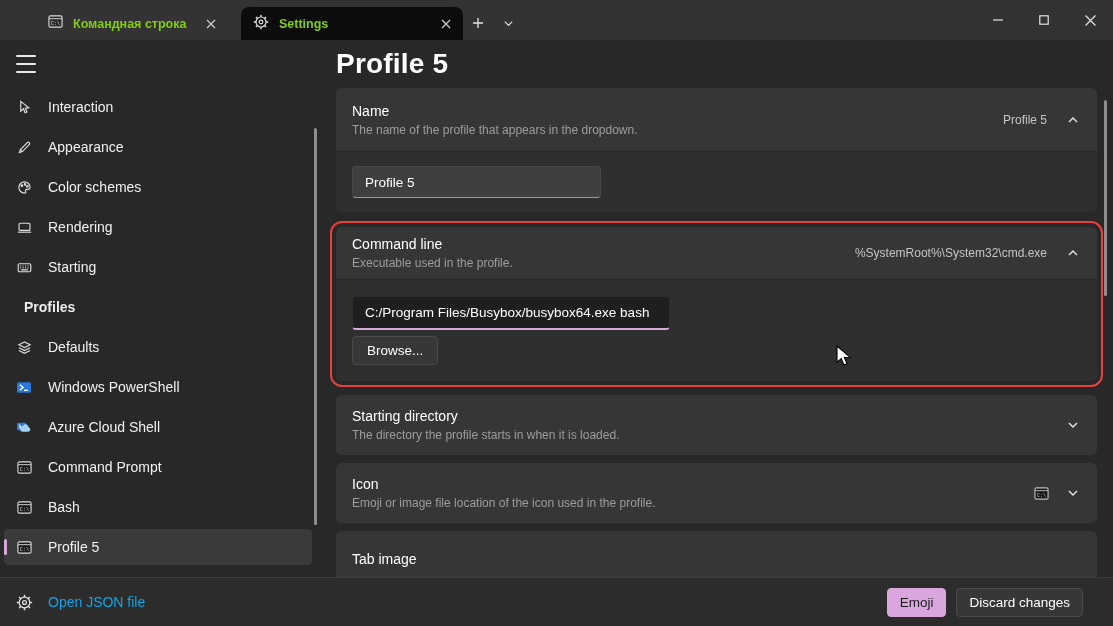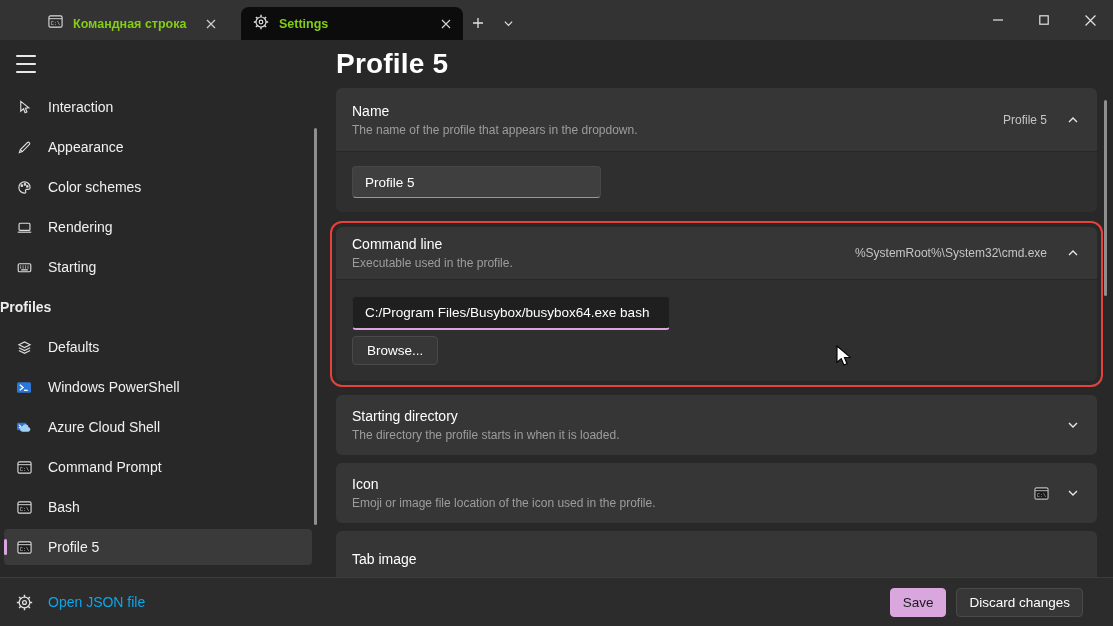--- a/index.html
+++ b/index.html
@@ -20,21 +20,21 @@
   .win-btn { width:46px; height:40px; display:flex; align-items:center; justify-content:center; }
   
   .app { display:flex; height:537px; }
   .sidebar { width:330px; position:relative; flex:none; }
   .hamburger { margin:15px 0 14px 16px; width:20px; height:18px; display:flex; flex-direction:column; justify-content:space-between; cursor:pointer; }
   .hamburger span { display:block; height:1.6px; background:#e8e8e8; border-radius:1px; }
   .nav-item { height:40px; display:flex; align-items:center; margin:0 18px 0 4px; padding-left:12px; border-radius:4px; position:relative; }
   .nav-item.selected { background:#3a3a3a; height:36px; margin-top:2px; margin-bottom:2px; }
   .nav-item .icon { width:16px; height:16px; margin-right:16px; flex:none; display:flex; align-items:center; justify-content:center; }
   .nav-item .nav-label { font-size:14px; color:#f1f1f1; white-space:nowrap; }
-  .nav-header { height:40px; display:flex; align-items:center; padding-left:0; font-size:14px; font-weight:700; color:#ededed; }
+  .nav-header { height:40px; display:flex; align-items:center; padding-left:24px; font-size:14px; font-weight:700; color:#ededed; }
   .sel-pill { position:absolute; left:0; top:50%; transform:translateY(-50%); width:3px; height:16px; border-radius:2px; background:#d9a7dd; }
   .v-scrollbar { position:absolute; width:3px; border-radius:2px; background:#8f8f8f; }
   
   .main { flex:1; padding:8px 16px 0 6px; position:relative; overflow:hidden; }
   .page-title { font-size:28px; font-weight:700; margin-bottom:8px; letter-spacing:.2px; }
   .card { background:#363636; border-radius:6px; margin-bottom:8px; }
   .card-header { display:flex; align-items:center; padding:0 18px 0 16px; height:60px;justify-content:space-between; }
   .card-header.tall { height:63px; }
   .card-header.short { height:52px; }
   .ch-left { flex:1; min-width:0; }
@@ -331,21 +331,21 @@
   <div class="json-row">
     <span class="icon">
       <svg width="17" height="17" viewBox="0 0 16 16" class="lineicon">
           <circle cx="8" cy="8" r="5"></circle>
           <circle cx="8" cy="8" r="1.8"></circle>
           <path d="M8 .8 V3 M8 13 V15.2 M.8 8 H3 M13 8 H15.2 M2.9 2.9 L4.5 4.5 M11.5 11.5 L13.1 13.1 M13.1 2.9 L11.5 4.5 M4.5 11.5 L2.9 13.1" stroke-width="1.4"></path>
         </svg>
     </span>
     <span class="json-label">Open JSON file</span>
   </div>
-  <button class="save-btn">Save</button>
+  <button class="save-btn">Emoji</button>
   <button class="btn discard-btn">Discard changes</button>
 </div>
 
 <div class="v-scrollbar" style="left:1104px; top:100px; height:196px;"></div>
 
 <div class="cursor">
   <svg width="18" height="24" viewBox="0 0 18 24">
       <path d="M1 1 L1 17.2 L5.3 13.6 L7.9 20 L11 18.7 L8.4 12.5 L14 12.2 Z" fill="#fff" stroke="#000" stroke-width="1.1"></path>
     </svg>
 </div>

